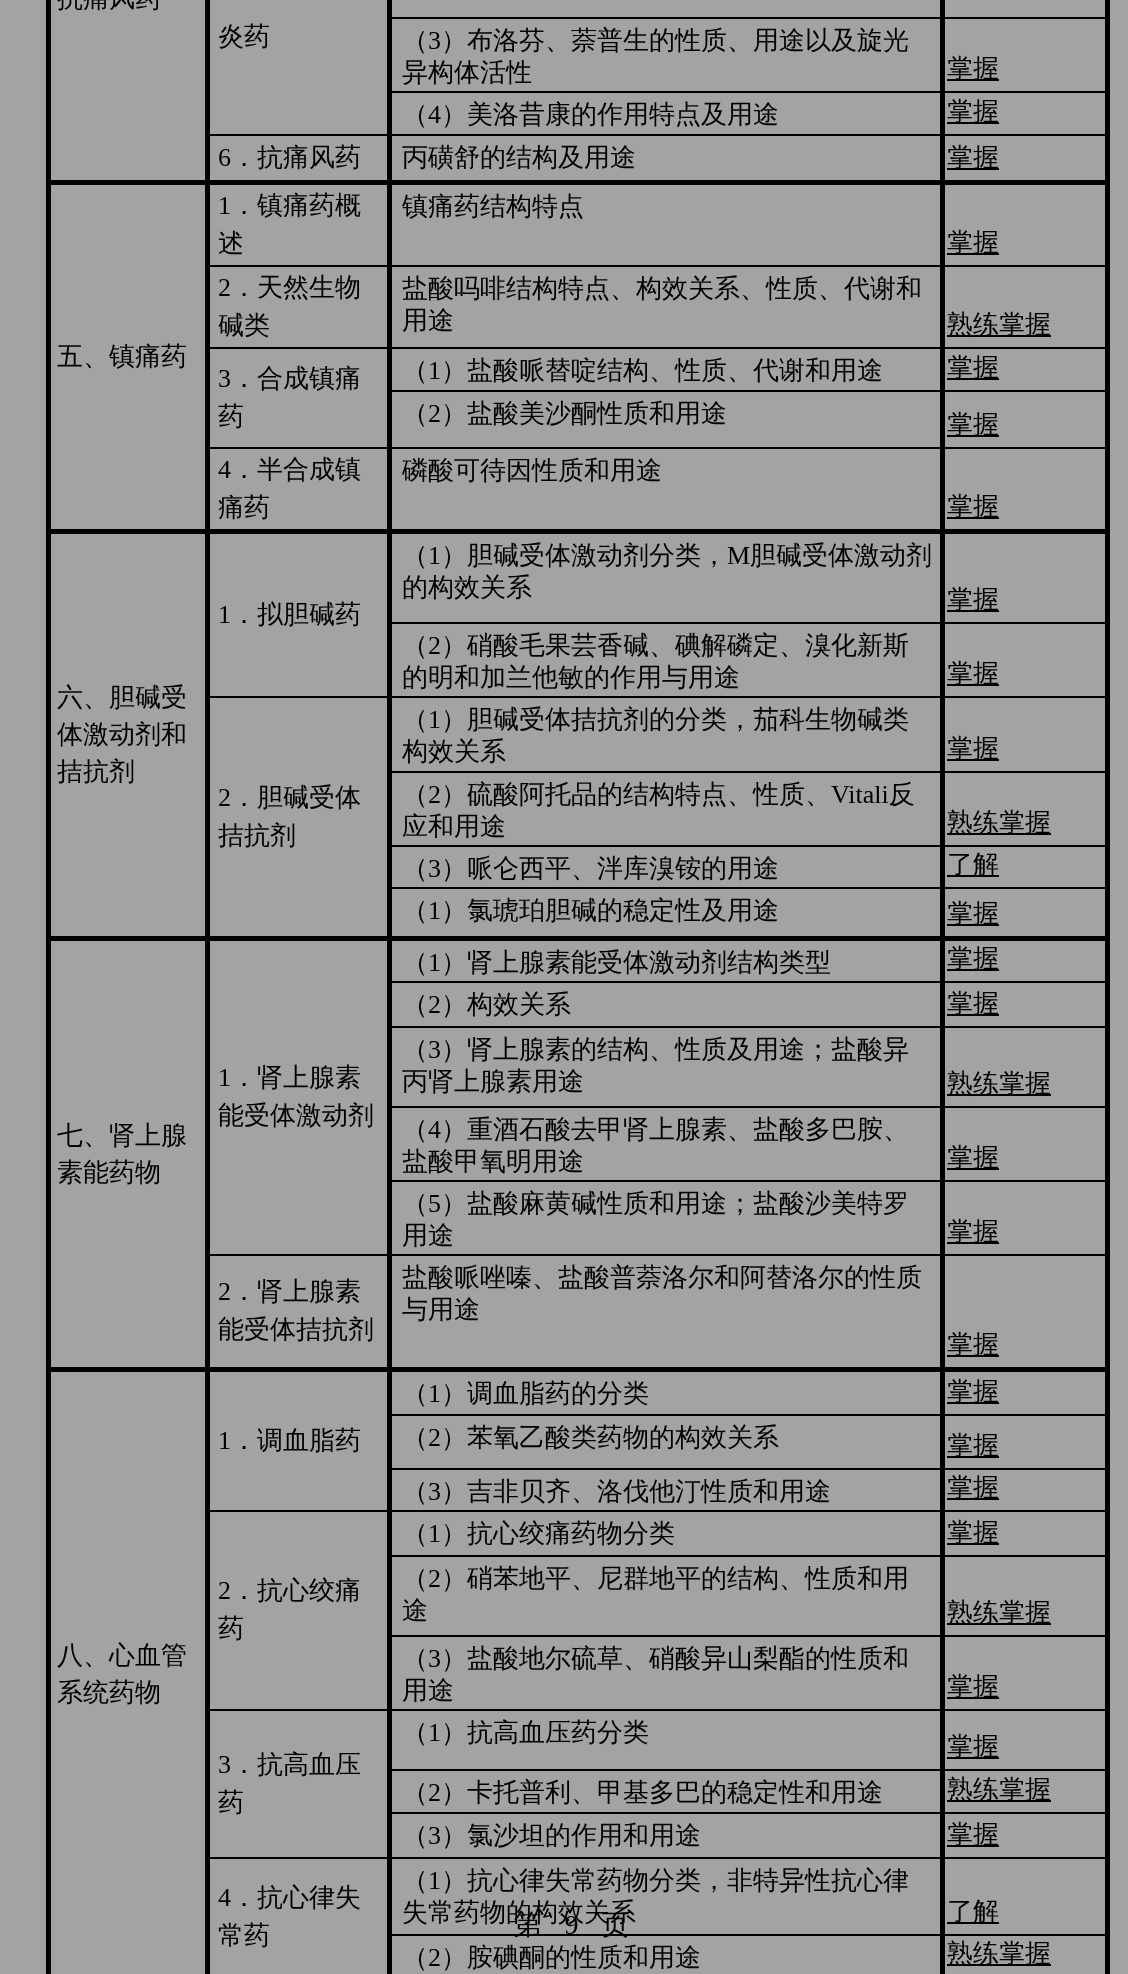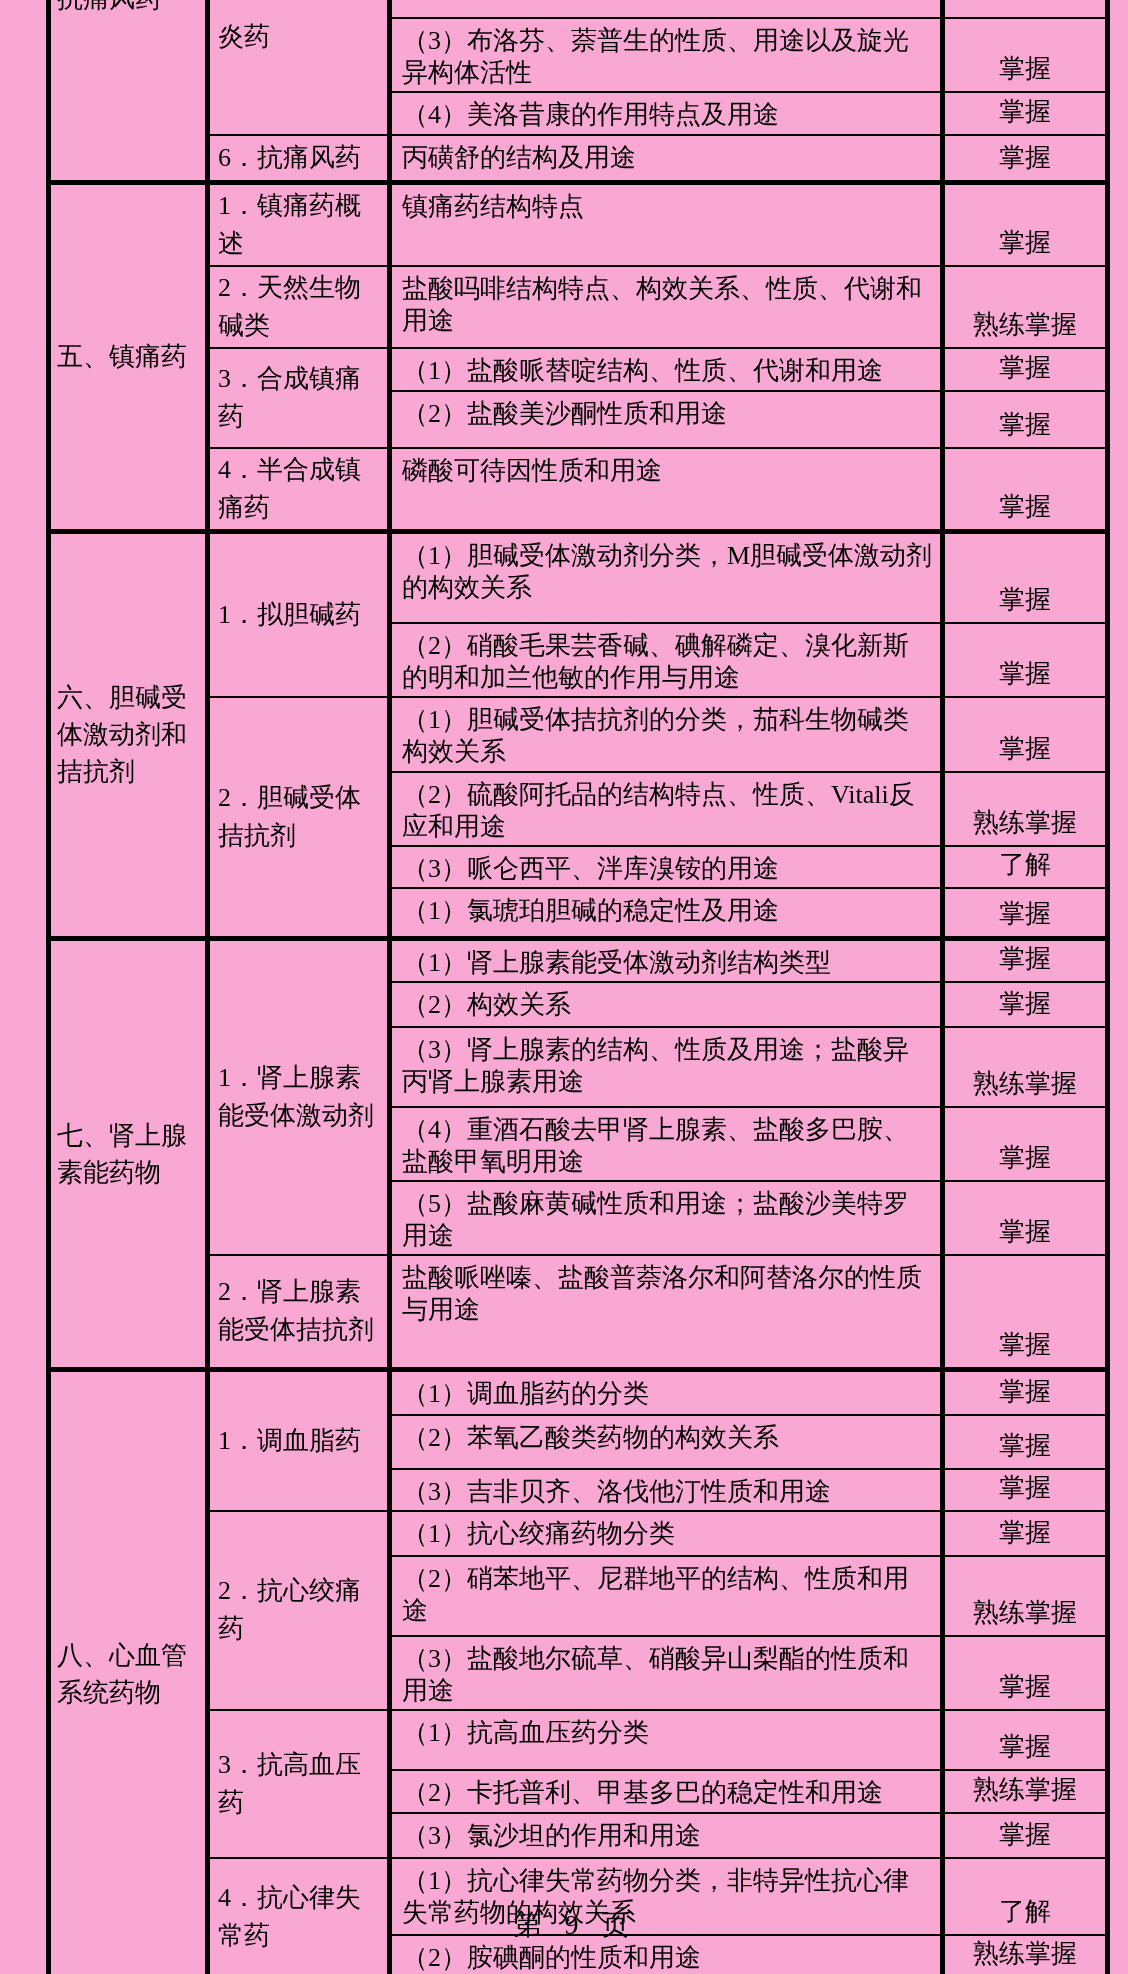--- a/index.html
+++ b/index.html
@@ -1,20 +1,20 @@
 <!DOCTYPE html>
 <html><head>
 <meta charset="utf-8">
 <style>
   html, body { margin: 0; padding: 0; background: #ffffff; }
   .page {
     position: relative;
     width: 1128px;
     height: 1974px;
-    background: #f9a8d4;
+    background: #a3a3a3;
     color: #000000;
     font-family: "Liberation Serif", "DejaVu Serif", serif;
     overflow: hidden;
   }
   table.syllabus {
     position: absolute;
     left: 46px;
     top: 0;
     width: 1059px;
     border-collapse: collapse;
@@ -30,21 +30,21 @@
     overflow: hidden;
     word-break: break-all;
   }
   tr.section-end > td { border-bottom-width: 5px; }
   td.bb5 { border-bottom-width: 5px; }
   td.bt0 { border-top: none; }
   td.c1 { vertical-align: middle; padding: 2px 2px 2px 6px; line-height: 37px; }
   td.c2 { vertical-align: middle; padding: 2px 2px 2px 8px; line-height: 38px; }
   td.c2.toppad { vertical-align: top; padding-top: 18px; }
   td.c3 { vertical-align: top; padding: 6px 6px 2px 10px; line-height: 32px; }
-  td.c4 { vertical-align: bottom; text-align: center; padding: 2px 2px 7px 2px; line-height: 30px; }
+  td.c4 { vertical-align: bottom; padding: 2px 2px 7px 2px; line-height: 30px; text-decoration: underline; }
   td.cut { border-top: none; }
   td.fragcell { vertical-align: top; padding: 0 0 0 6px; }
   .frag-wrap { height: 15px; overflow: hidden; }
   .frag-wrap span { display: block; margin-top: -16px; font-size: 26px; line-height: 30px; }
   .footer {
     position: absolute;
     left: 46px;
     top: 1906px;
     width: 1059px;
     text-align: center;

